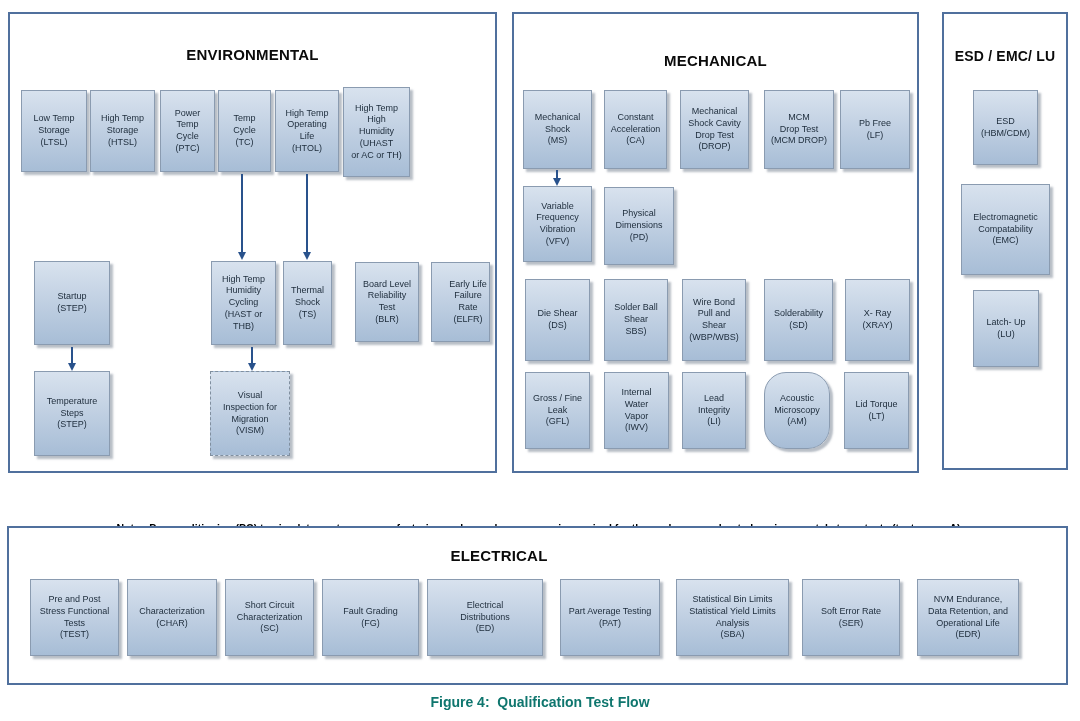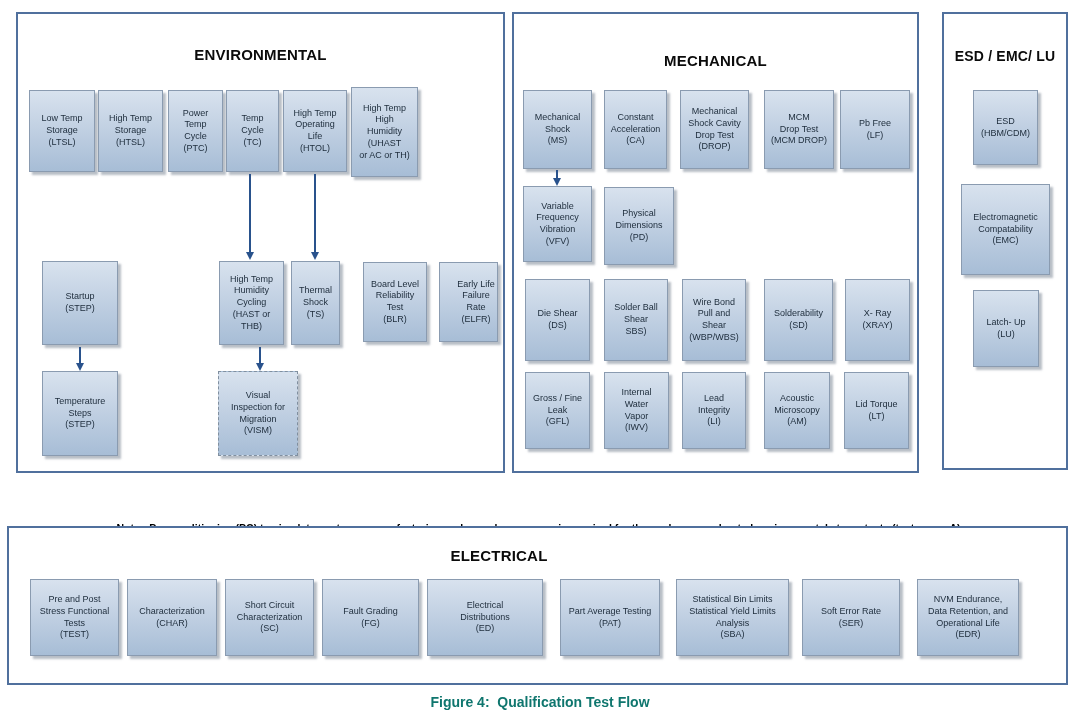--- a/index.html
+++ b/index.html
@@ -21,21 +21,21 @@
   .arrow::after{content:"";position:absolute;left:-3.5px;bottom:-8px;width:0;height:0;
     border:4.5px solid transparent;border-top:8px solid #29528c;border-bottom:0;}
   .note{position:absolute;left:0;right:0;text-align:center;font-weight:bold;color:#000;font-size:10.5px;line-height:17px;white-space:pre;}
   .caption{position:absolute;left:0;right:0;text-align:center;font-weight:bold;color:#0f766e;font-size:14px;white-space:pre;}
 </style>
 </head>
 <body>
 
 <div class="stage">
 
-  <section class="panel" style="left:16px;top:12px;width:489px;height:461px;">
+  <section class="panel" style="left:8px;top:12px;width:489px;height:461px;">
     <div class="ptitle" style="top:32px;">ENVIRONMENTAL</div>
 
     <div class="tbox" style="left:11px;top:76px;width:66px;height:82px;">Low Temp
 Storage
 (LTSL)</div>
     <div class="tbox" style="left:80px;top:76px;width:65px;height:82px;">High Temp
 Storage
 (HTSL)</div>
     <div class="tbox" style="left:150px;top:76px;width:55px;height:82px;">Power
 Temp
@@ -131,21 +131,21 @@
     <div class="tbox" style="left:11px;top:358px;width:65px;height:77px;">Gross / Fine
 Leak
 (GFL)</div>
     <div class="tbox" style="left:90px;top:358px;width:65px;height:77px;">Internal
 Water
 Vapor
 (IWV)</div>
     <div class="tbox" style="left:168px;top:358px;width:64px;height:77px;">Lead
 Integrity
 (LI)</div>
-    <div class="tbox" style="left:250px;top:358px;width:66px;height:77px;">Acoustic
+    <div class="tbox" style="left:250px;top:358px;width:66px;height:77px;border-radius:22px;">Acoustic
 Microscopy
 (AM)</div>
     <div class="tbox" style="left:330px;top:358px;width:65px;height:77px;">Lid Torque
 (LT)</div>
 
     <div class="arrow" style="left:42px;top:156px;height:8px;"></div>
   </section>
 
   <section class="panel" style="left:942px;top:12px;width:126px;height:458px;">
     <div class="ptitle" style="top:34px;font-size:14px;">ESD / EMC/ LU</div>

